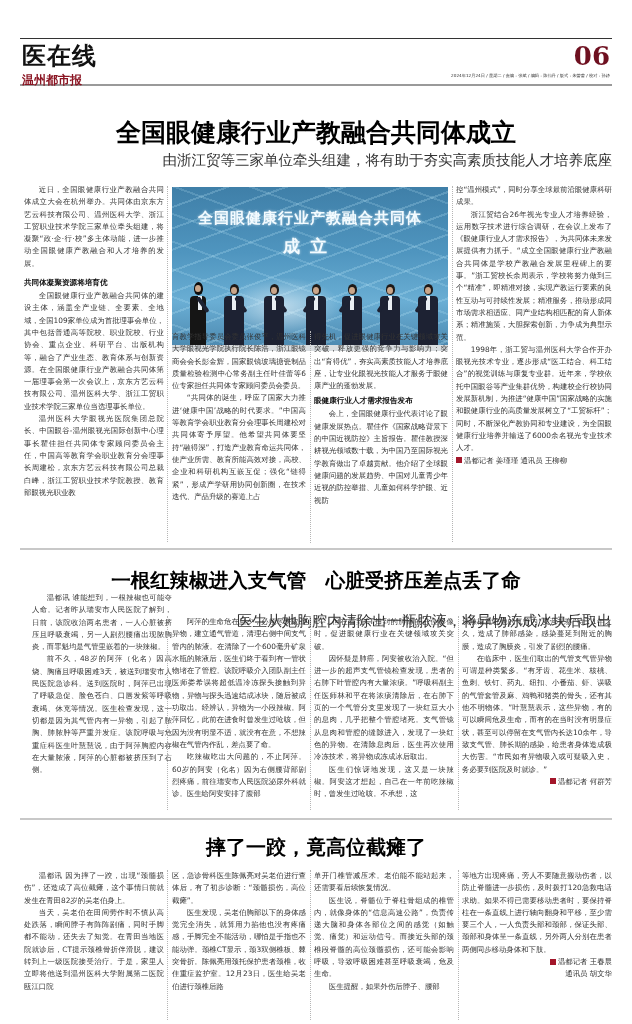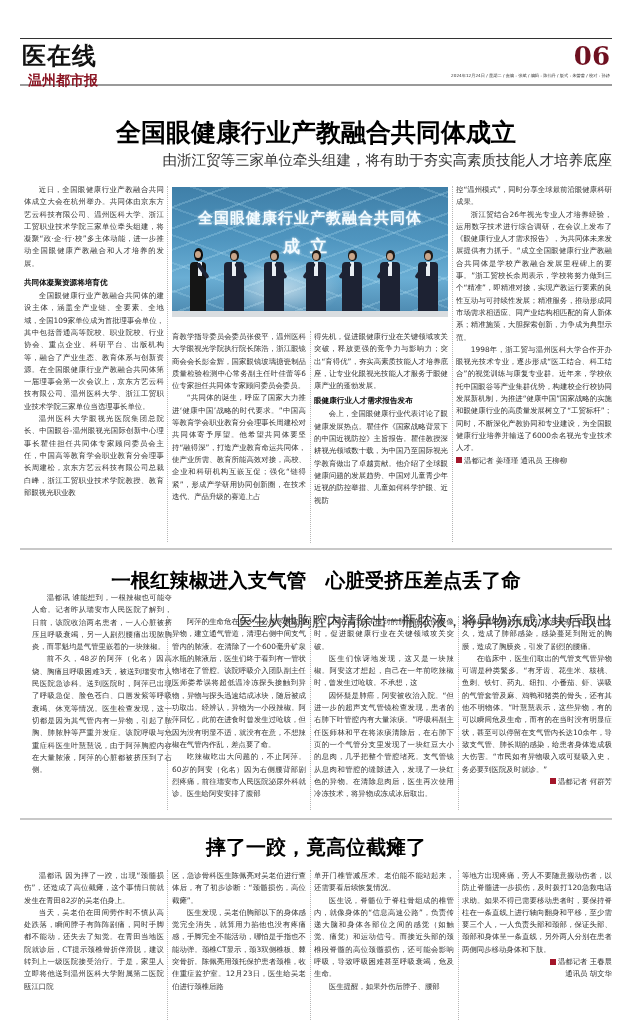--- a/index.html
+++ b/index.html
@@ -3,22 +3,22 @@
 <meta charset="utf-8">
 <style>
   * { box-sizing: border-box; margin: 0; padding: 0; }
   html, body { width: 632px; height: 1024px; background: #ffffff; overflow: hidden; }
   body { font-family: "DejaVu Sans", sans-serif; color: #222; position: relative; }
 
   .masthead { position: absolute; left: 20px; top: 38px; width: 592px; height: 48px;
     border-top: 1.5px solid #333; border-bottom: 2px solid #9a9a9a; }
   .mast-title { position: absolute; left: 2px; top: 3px; font-family: "DejaVu Serif", serif;
     font-size: 24px; font-weight: bold; color: #111; letter-spacing: 1px; line-height: 28px; }
-  .mast-paper { position: absolute; left: 8px; top: 33px; font-family: "DejaVu Serif", serif;
-    font-size: 14px; font-weight: bold; color: #8a1422; letter-spacing: 0; }
+  .mast-paper { position: absolute; left: 2px; top: 33px; font-family: "DejaVu Serif", serif;
+    font-size: 12px; font-weight: bold; color: #8a1422; letter-spacing: 0; }
   .mast-page { position: absolute; right: 2px; top: 2px; font-family: "DejaVu Serif", serif;
     font-size: 26px; font-weight: bold; color: #6e1020; line-height: 30px; }
   .mast-meta { position: absolute; right: 2px; top: 34px; font-size: 4.2px; color: #333; white-space: nowrap; }
 
   .headline { position: absolute; left: 20px; width: 592px; text-align: center;
     font-family: "DejaVu Serif", serif; font-weight: bold; color: #000000; white-space: nowrap; }
   .subhead { position: absolute; left: 20px; width: 592px; text-align: right;
     font-family: "DejaVu Sans", sans-serif; color: #333; white-space: nowrap; }
 
   .col { position: absolute; font-size: 7.4px; line-height: 12.3px; color: #333;
@@ -27,21 +27,21 @@
   .col p.noindent { text-indent: 0; }
   .col h4 { font-family: "DejaVu Serif", serif; font-size: 7.6px; font-weight: bold; color: #111;
     line-height: 14px; margin-top: 6px; }
   .byline { text-align: right; color: #333; }
   .byline .sq { display: inline-block; width: 6px; height: 6px; background: #a3162a; margin-right: 2px; vertical-align: -0.5px; }
   .byline.left { text-align: left; text-indent: 0; }
 
   .vrule { position: absolute; width: 0; border-left: 1px dotted #b5b5b5; }
   .hrule { position: absolute; left: 20px; width: 592px; height: 2px; background: #c8c8c8; }
 
-  .photo { position: absolute; left: 172px; top: 187px; width: 276px; height: 130px; overflow: hidden;
+  .photo { position: absolute; left: 172px; top: 187px; width: 276px; height: 164px; overflow: hidden;
     background: linear-gradient(180deg, #3f7fa8 0%, #4f95bf 40%, #6aaed4 70%, #4a86ad 100%); }
   .photo .rays { position: absolute; inset: 0;
     background:
       repeating-linear-gradient(160deg, rgba(255,255,255,0) 0 18px, rgba(200,240,255,0.22) 18px 20px),
       repeating-linear-gradient(20deg, rgba(255,255,255,0) 0 24px, rgba(200,240,255,0.18) 24px 26px); }
   .photo .glow { position: absolute; left: 40%; top: 55%; width: 120px; height: 60px; margin-left: -60px;
     background: radial-gradient(ellipse at center, rgba(255,255,255,0.55), rgba(255,255,255,0) 70%); }
   .photo .screen-title { position: absolute; left: 0; right: 0; top: 22px; text-align: center; color: #f3fbff;
     font-size: 15px; font-weight: bold; letter-spacing: 1px; text-shadow: 0 0 3px rgba(255,255,255,0.6); }
   .photo .screen-sub { position: absolute; left: 0; right: 0; top: 48px; text-align: center; color: #f3fbff;
@@ -159,22 +159,22 @@
   <p>前不久，48岁的阿萍（化名）因高烧、胸痛且呼吸困难3天，被送到瑞安市人民医院急诊科。送到医院时，阿萍已出现了呼吸急促、脸色苍白、口唇发紫等呼吸衰竭、休克等情况。医生检查发现，这一切都是因为其气管内有一异物，引起了脓胸、肺脓肿等严重并发症。该院呼吸与危重症科医生叶慧慧说，由于阿萍胸腔内存在大量脓液，阿萍的心脏都被挤压到了右侧。</p>
 </div>
 <div class="vrule" style="left:167px;top:616px;height:194px;"></div>
 <div class="col" style="left:172px;top:616px;width:134px;height:194px;">
   <p>阿萍的生命危在旦夕，必须尽快取出异物，建立通气管道，清理右侧中间支气管内的脓液。在清除了一个600毫升矿泉水瓶的脓液后，医生们终于看到有一管状物堵在了管腔。该院呼吸介入团队副主任医师娄希误将超低温冷冻探头接触到异物，异物与探头迅速结成冰块，随后被成功取出。经辨认，异物为一小段辣椒。阿萍回忆，此前在进食时曾发生过呛咳，但因为没有明显不适，就没有在意，不想辣椒在气管内作乱，差点要了命。</p>
   <p>吃辣椒吃出大问题的，不止阿萍。60岁的阿安（化名）因为右侧腰背部剧烈疼痛，前往瑞安市人民医院泌尿外科就诊。医生给阿安安排了腹部</p>
 </div>
 <div class="vrule" style="left:310px;top:616px;height:194px;"></div>
 <div class="col" style="left:314px;top:616px;width:140px;height:194px;">
   <p class="noindent">CT，但在看到CT扫到的肺部的占位影像时，促进眼健康行业在关键领域攻关突破。</p>
+  <p>因怀疑是肺癌，阿安被收治入院。“但进一步的超声支气管镜检查发现，患者的右肺下叶管腔内有大量浓痰。”呼吸科副主任医师林和平在将浓痰清除后，在右肺下页的一个气管分支里发现了一块红豆大小的息肉，几乎把整个管腔堵死。支气管镜从息肉和管腔的缝隙进入，发现了一块红色的异物。在清除息肉后，医生再次使用冷冻技术，将异物成冻成冰后取出。</p>
   <p>医生们惊讶地发现，这又是一块辣椒。阿安这才想起，自己在一年前吃辣椒时，曾发生过呛咳。不承想，这</p>
-  <p>因怀疑是肺癌，阿安被收治入院。“但进一步的超声支气管镜检查发现，患者的右肺下叶管腔内有大量浓痰。”呼吸科副主任医师林和平在将浓痰清除后，在右肺下页的一个气管分支里发现了一块红豆大小的息肉，几乎把整个管腔堵死。支气管镜从息肉和管腔的缝隙进入，发现了一块红色的异物。在清除息肉后，医生再次使用冷冻技术，将异物成冻成冰后取出。</p>
 </div>
 <div class="vrule" style="left:458px;top:616px;height:194px;"></div>
 <div class="col" style="left:462px;top:616px;width:150px;height:194px;">
   <p class="noindent">块辣椒竟在他的气管内“安营扎寨”待了1年之久，造成了肺部感染，感染蔓延到附近的胸膜，造成了胸膜炎，引发了剧烈的腰痛。</p>
   <p>在临床中，医生们取出的气管支气管异物可谓是种类繁多。“有牙齿、花生米、核桃、鱼刺、铁钉、药丸、纽扣、小番茄、虾、误吸的气管套管及麻、鸡鸭和猪类的骨头，还有其他不明物体。”叶慧慧表示，这些异物，有的可以瞬间危及生命，而有的在当时没有明显症状，甚至可以停留在支气管内长达10余年，导致支气管、肺长期的感染，给患者身体造成极大伤害。“市民如有异物吸入或可疑吸入史，务必要到医院及时就诊。”</p>
   <p class="byline"><span class="sq"></span><span>温都记者 何群芳</span></p>
 </div>
 
 <div class="hrule" style="top:818px;"></div>
 

